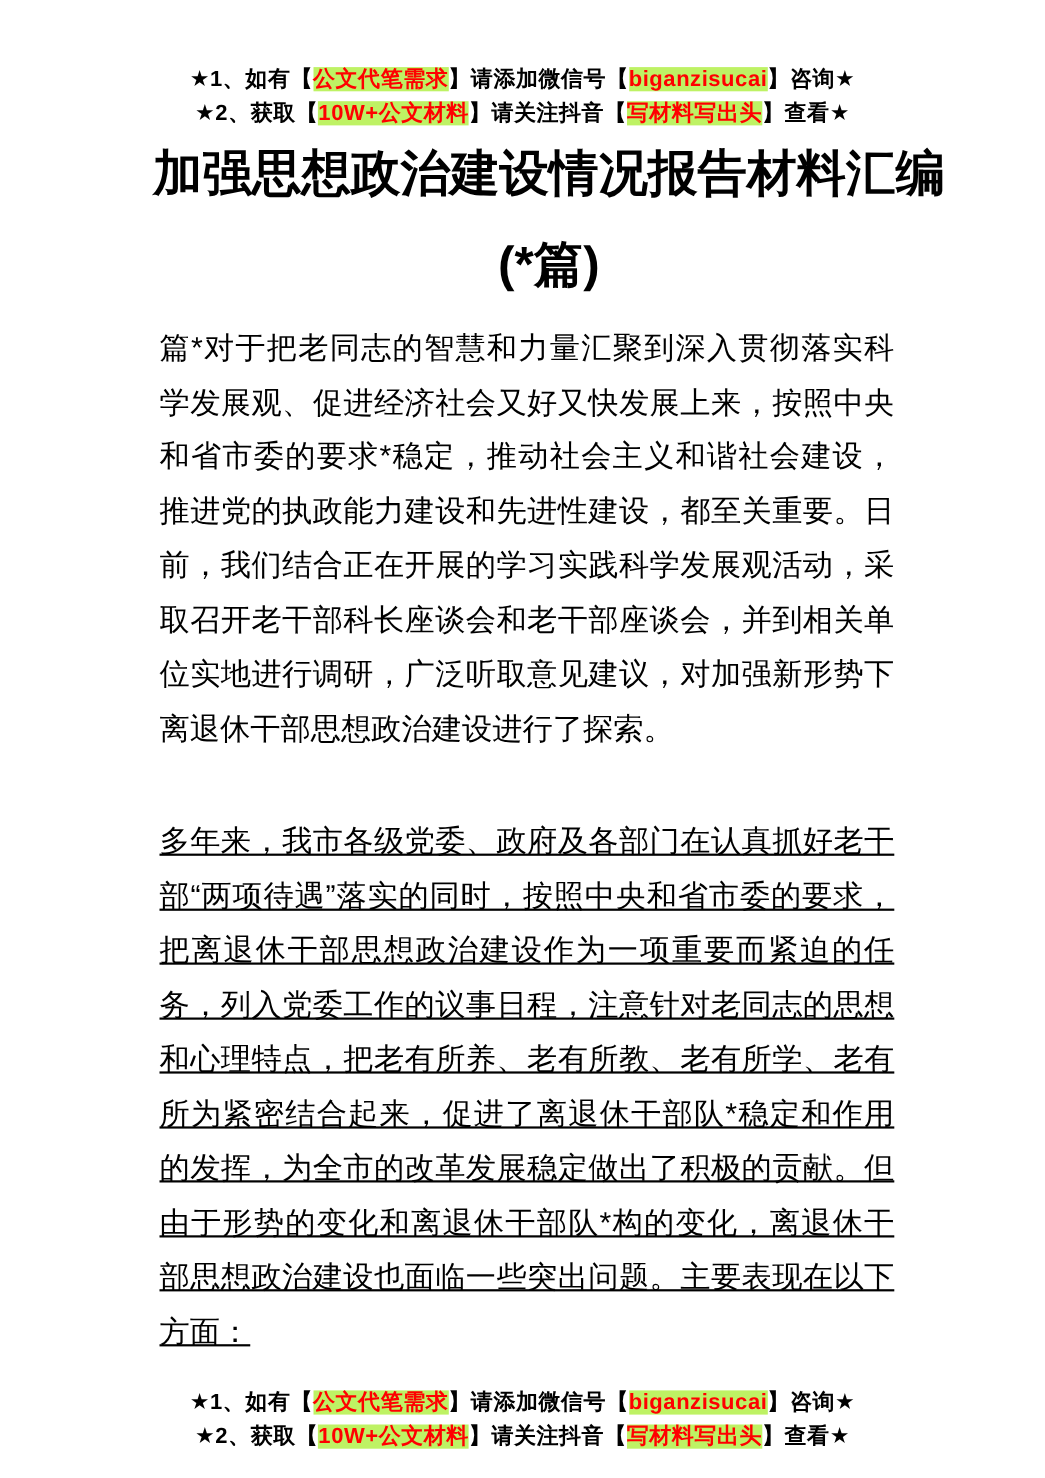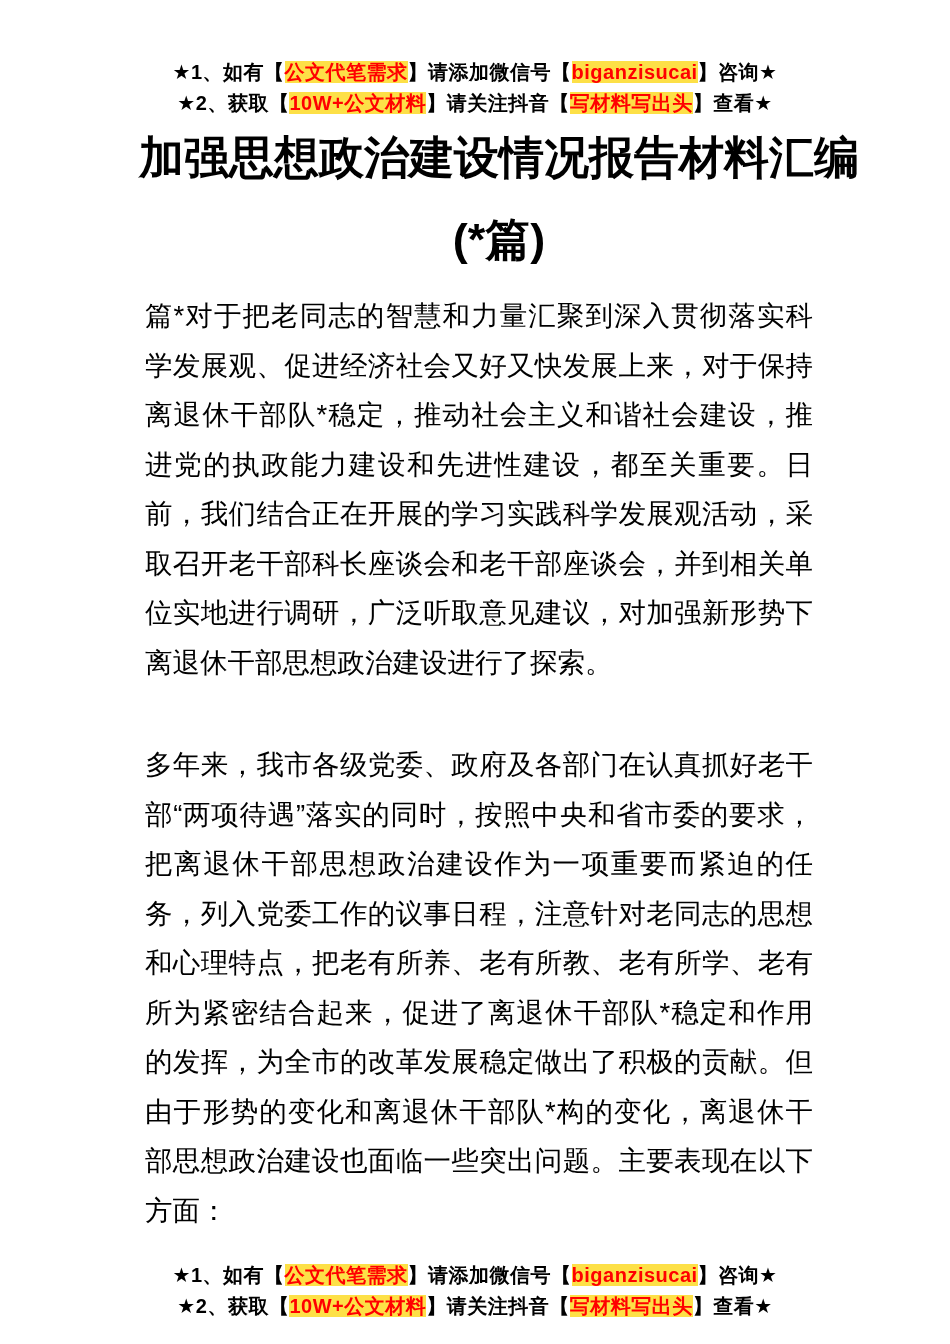--- a/index.html
+++ b/index.html
@@ -16,21 +16,21 @@
   .promo {
     text-align: center;
     font-weight: bold;
     font-size: 20px;
     line-height: 31px;
     letter-spacing: 0.5px;
     white-space: nowrap;
   }
   .promo-header { padding-top: 57px; }
   .promo-footer { margin-top: 25px; }
-  .promo .hl { color: #FF0000; background: #fde047; }
+  .promo .hl { color: #FF0000; background: #bef264; }
   .promo .ul { text-underline-offset: 3px; }
 
   
   .title {
     margin: -2px 0 0 0;
     text-align: center;
     font-size: 45px;
     font-weight: 900;
     line-height: 82px;
     letter-spacing: 0px;
@@ -44,39 +44,39 @@
     margin: 10px 137px 0 145px;
   }
   .content p {
     margin: 0;
     font-size: 27.5px;
     line-height: 49.5px;
     text-align: justify;
     text-justify: inter-ideograph;
     word-break: break-all;
   }
-  .content p + p { margin-top: 53px; }
+  .content p + p { margin-top: 53px; text-decoration: underline; }
 </style>
 </head>
 <body>
 
 <div class="page">
 
   <div class="promo promo-header">
       <div class="promo-line"><span>★1、如有【</span><span class="hl">公文代笔需求</span><span>】请</span><span class="ul">添加</span><span>微信号【</span><span class="hl ul">biganzisucai</span><span>】咨询★</span></div>
       <div class="promo-line"><span>★2、获取【</span><span class="hl">10W+公文材料</span><span>】请</span><span class="ul">关注</span><span>抖音【</span><span class="hl ul">写材料写出头</span><span>】查看★</span></div>
     </div>
 
   <h1 class="title">
     <span class="title-line">加强思想政治建设情况报告材料汇编</span>
     <span class="title-line">(*篇)</span>
   </h1>
 
   <div class="content">
-      <p>篇*对于把老同志的智慧和力量汇聚到深入贯彻落实科学发展观、促进经济社会又好又快发展上来，对于保持离退休干部队*稳定，推动社会主义和谐社会建设，推进党的执政能力建设和先进性建设，都至关重要。日前，我们结合正在开展的学习实践科学发展观活动，采取召开老干部科长座谈会和老干部座谈会，并到相关单位实地进行调研，广泛听取意见建议，对加强新形势下离退休干部思想政治建设进行了探索。</p>
+      <p>篇*对于把老同志的智慧和力量汇聚到深入贯彻落实科学发展观、促进经济社会又好又快发展上来，按照中央和省市委的要求*稳定，推动社会主义和谐社会建设，推进党的执政能力建设和先进性建设，都至关重要。日前，我们结合正在开展的学习实践科学发展观活动，采取召开老干部科长座谈会和老干部座谈会，并到相关单位实地进行调研，广泛听取意见建议，对加强新形势下离退休干部思想政治建设进行了探索。</p>
       <p>多年来，我市各级党委、政府及各部门在认真抓好老干部“两项待遇”落实的同时，按照中央和省市委的要求，把离退休干部思想政治建设作为一项重要而紧迫的任务，列入党委工作的议事日程，注意针对老同志的思想和心理特点，把老有所养、老有所教、老有所学、老有所为紧密结合起来，促进了离退休干部队*稳定和作用的发挥，为全市的改革发展稳定做出了积极的贡献。但由于形势的变化和离退休干部队*构的变化，离退休干部思想政治建设也面临一些突出问题。主要表现在以下方面：</p>
     </div>
 
   <div class="promo promo-footer">
       <div class="promo-line"><span>★1、如有【</span><span class="hl">公文代笔需求</span><span>】请</span><span class="ul">添加</span><span>微信号【</span><span class="hl ul">biganzisucai</span><span>】咨询★</span></div>
       <div class="promo-line"><span>★2、获取【</span><span class="hl">10W+公文材料</span><span>】请</span><span class="ul">关注</span><span>抖音【</span><span class="hl ul">写材料写出头</span><span>】查看★</span></div>
     </div>
 
 </div>
 

